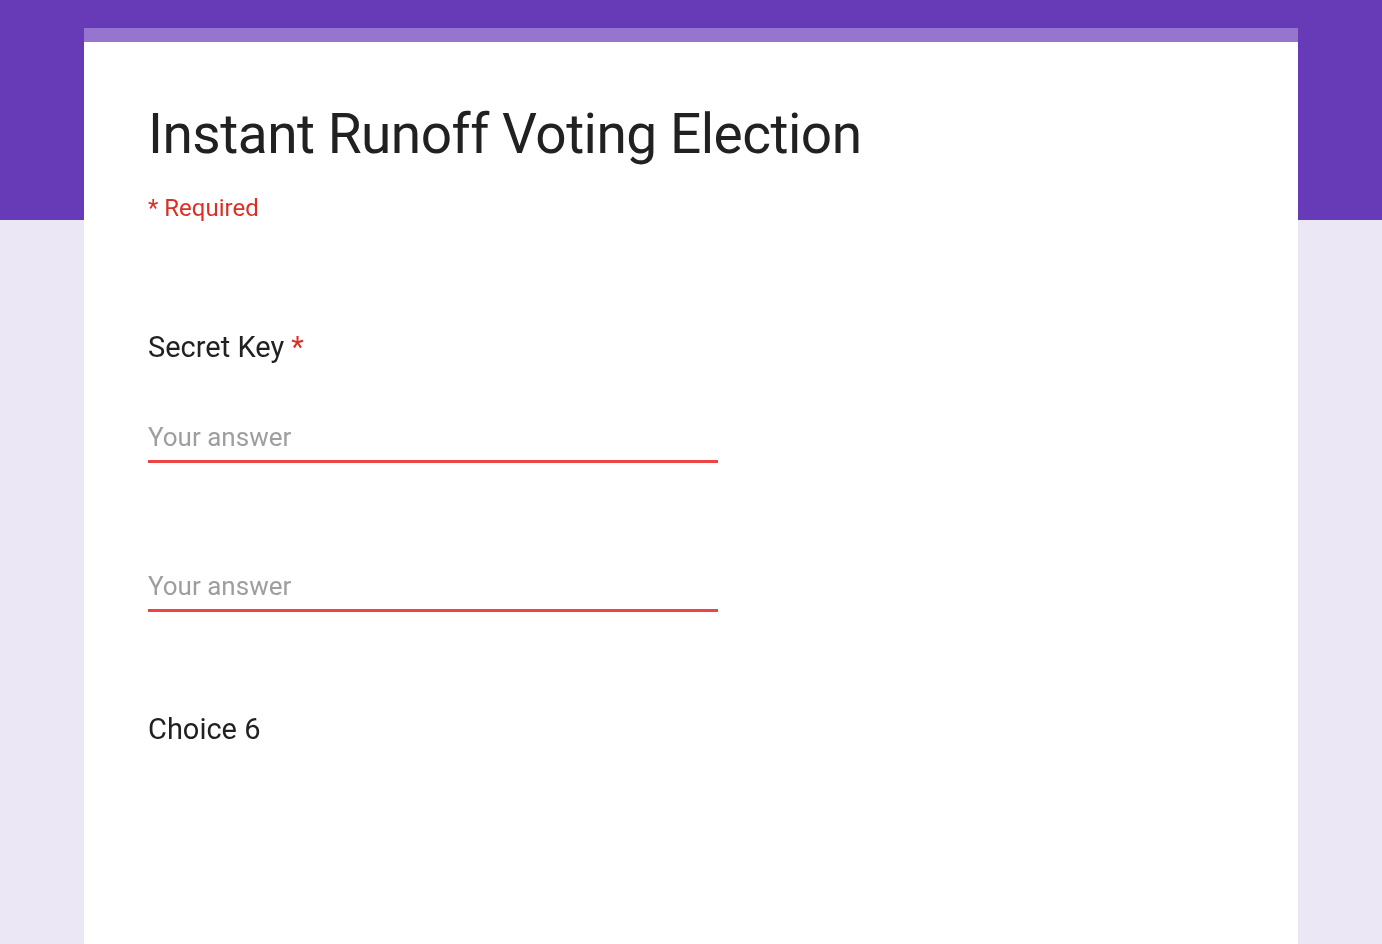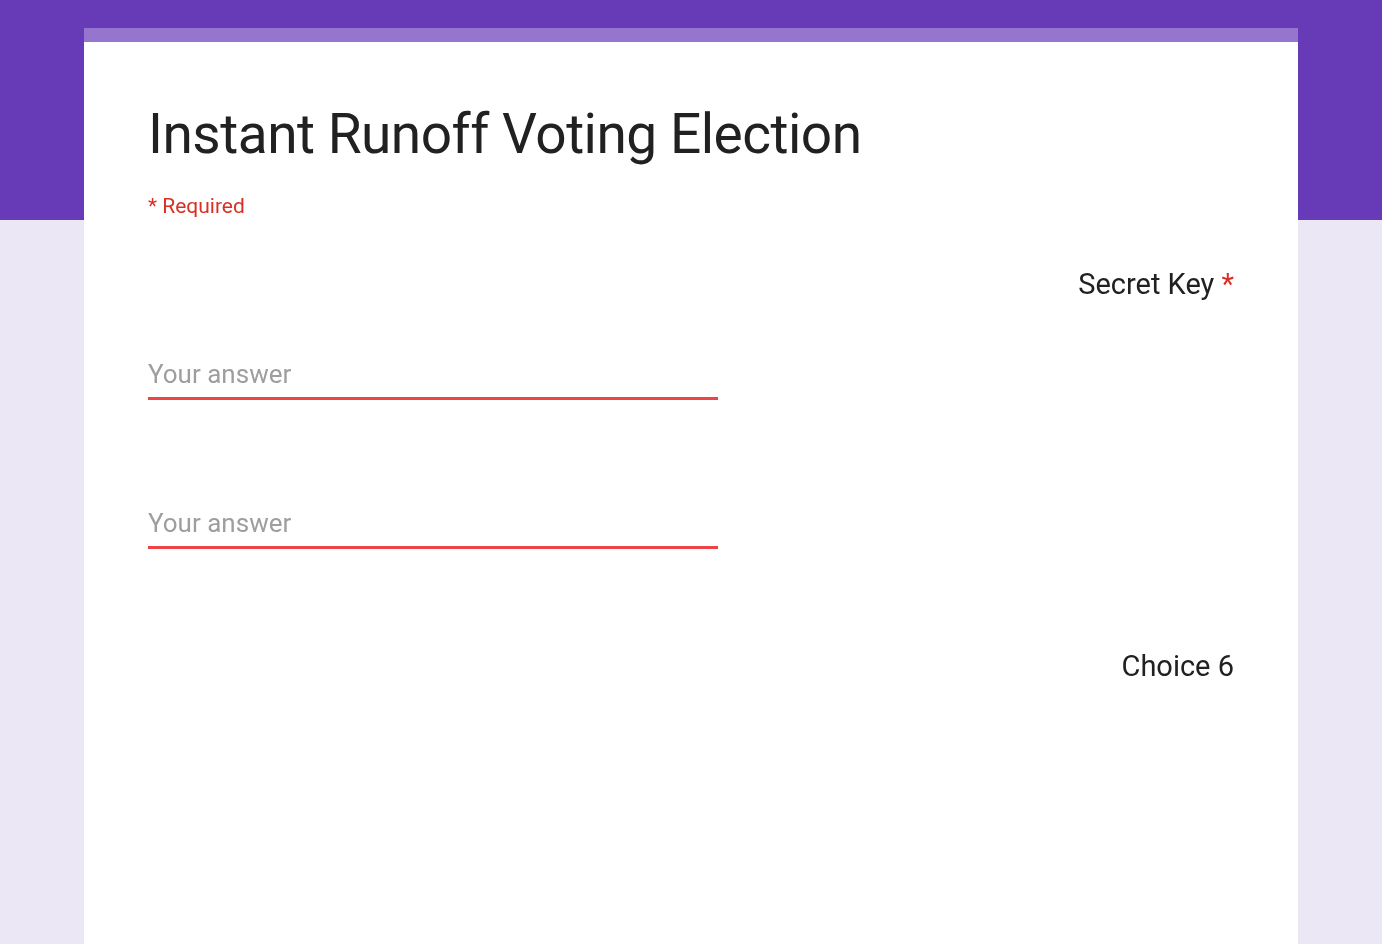--- a/index.html
+++ b/index.html
@@ -36,34 +36,33 @@
     }
     .form-title {
       font-size: 55px;
       font-weight: 400;
       color: #212121;
       letter-spacing: -0.5px;
       margin-bottom: 28px;
     }
     .required-legend {
       color: #d93025;
-      font-size: 21px;
+      font-size: 24px;
       font-weight: 400;
-      margin-bottom: 49px;
+      margin-bottom: 108px;
     }
     .question-block {
       margin-bottom: 100px;
     }
     .question-label {
       font-size: 29px;
       font-weight: 400;
       color: #212121;
       margin-bottom: 50px;
       display: block;
-      text-align: right;
     }
     .required-asterisk {
       color: #d93025;
     }
     .text-input {
       width: 570px;
       border: none;
       border-bottom: 3px solid #ef4444;
       font-size: 26px;
       padding: 8px 0;

